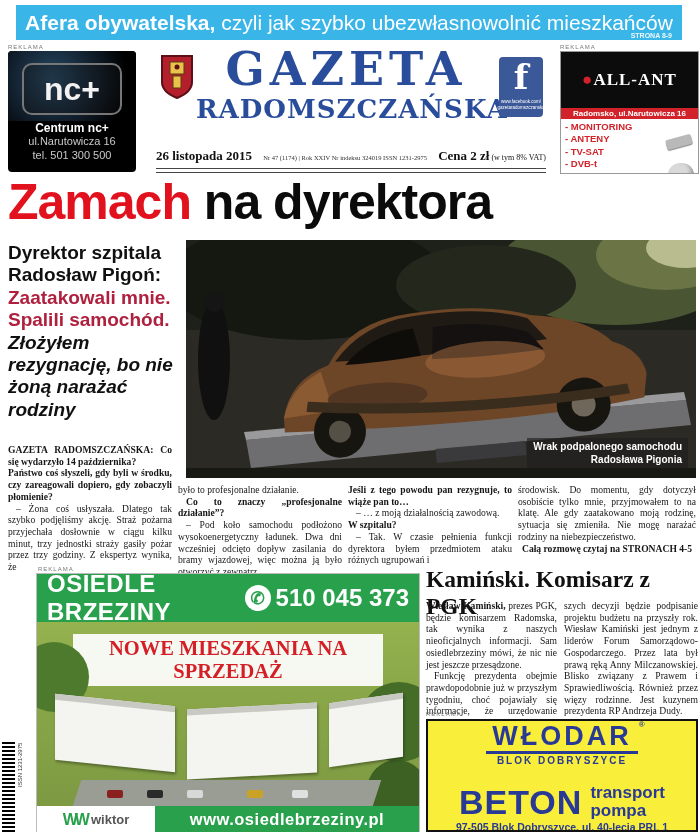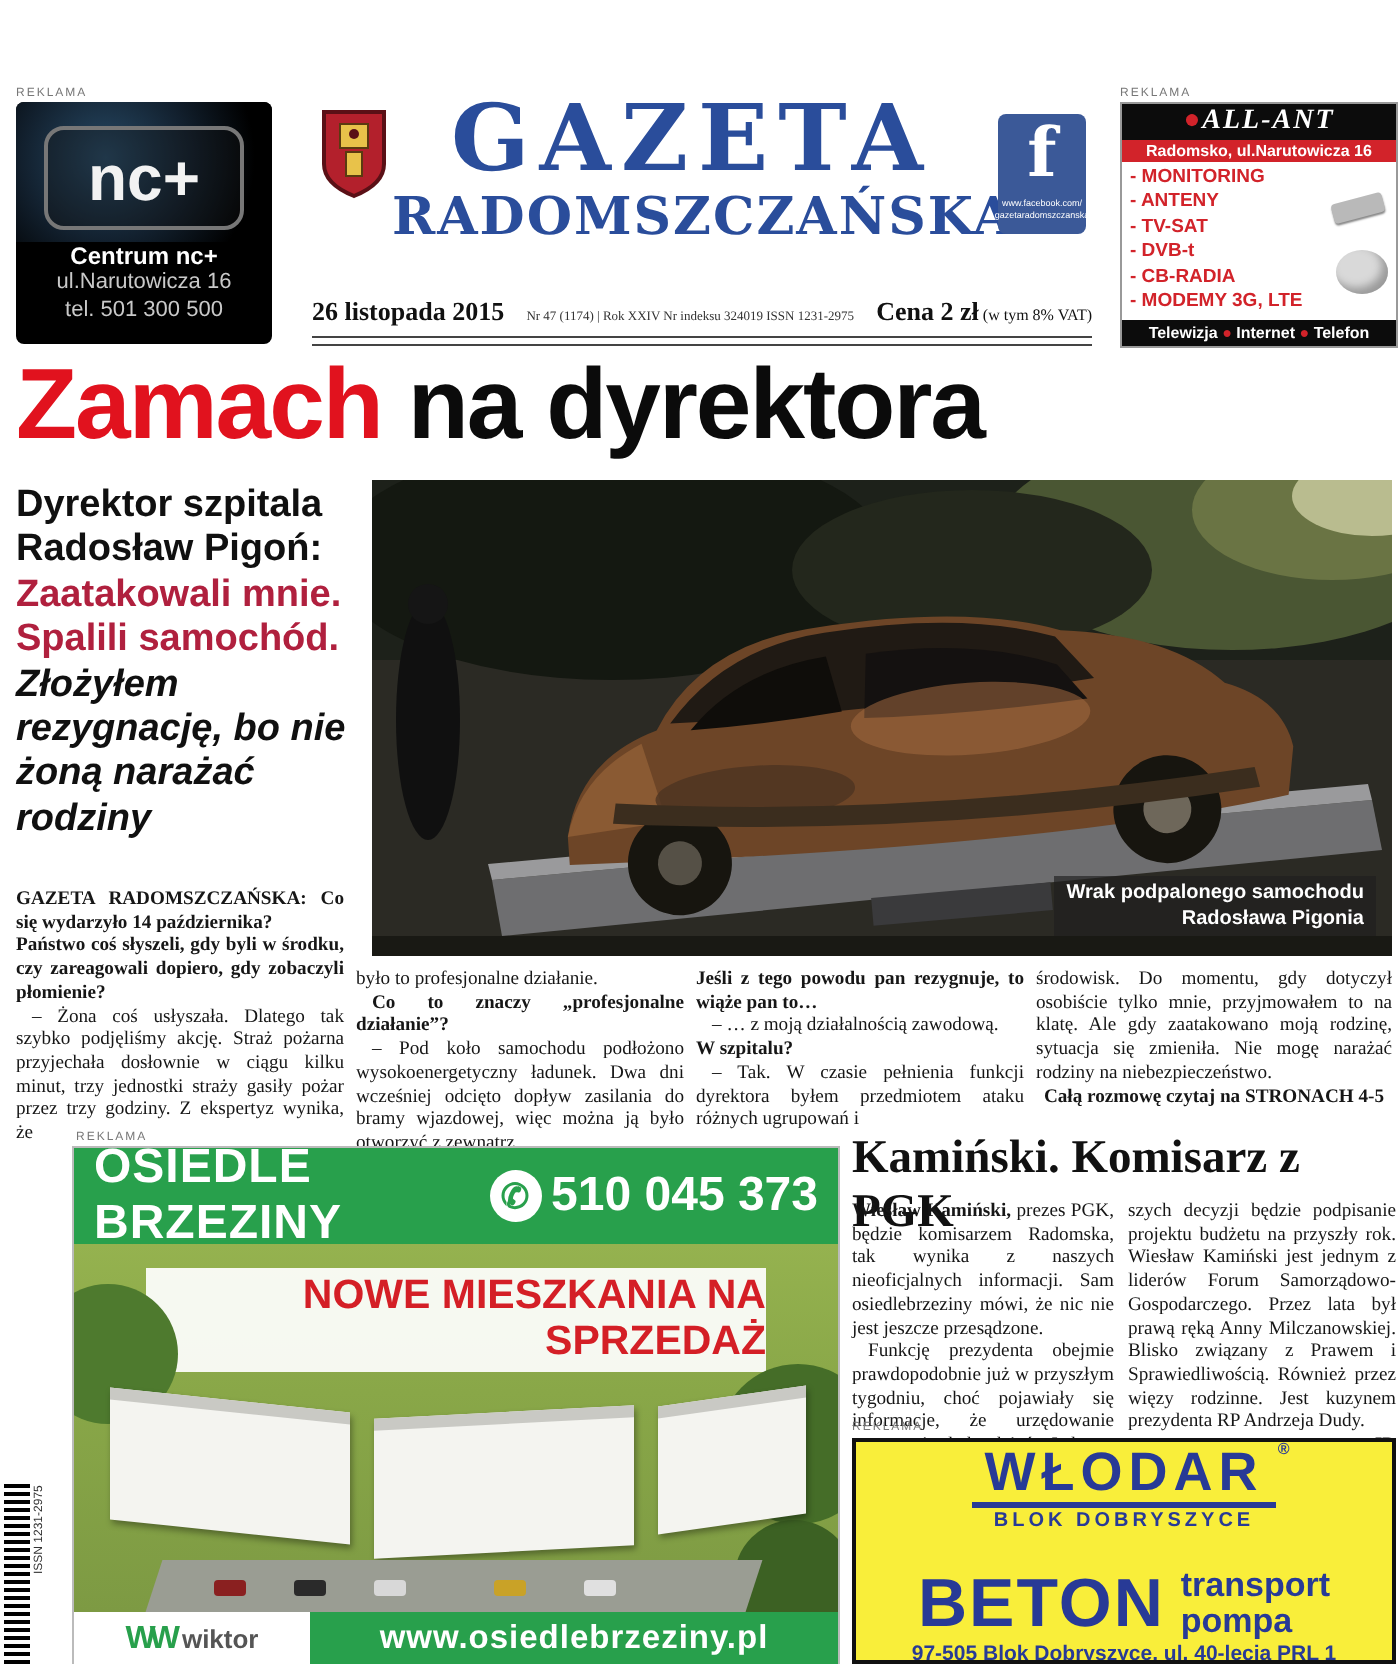--- a/index.html
+++ b/index.html
@@ -45,21 +45,21 @@
   .dateline .d{font-size:13px;font-weight:700;}
   .dateline .mid{flex:1;text-align:center;font-size:6.5px;color:#333;}
   .dateline .p{font-size:13px;font-weight:700;}
   .dateline .p small{font-size:8px;font-weight:400;}
   .rule2{left:156px;top:168px;width:390px;height:3px;border-top:1px solid #444;border-bottom:1px solid #444;}
 
   
   .aa{left:560px;top:51px;width:137px;height:121px;background:#fff;border:1px solid #999;
       display:flex;flex-direction:column;overflow:hidden;}
   .aa .hdr{background:#0c0c0c;color:#fff;font-family:"Liberation Serif",serif;font-weight:700;
-           font-style:italic;font-size:14px;text-align:center;padding:1px 0;letter-spacing:1px;}
+           font-size:17px;text-align:center;padding:18px 0;letter-spacing:1px;}
   .aa .hdr .dot{color:#d2232a;}
   .aa .addr{background:#d2232a;color:#fff;font-size:8px;font-weight:700;text-align:center;padding:1px 0;}
   .aa .items{flex:1;position:relative;padding:2px 0 0 4px;}
   .aa .it{color:#d2232a;font-weight:700;font-size:9.5px;line-height:12.4px;white-space:nowrap;}
   .aa .cam{position:absolute;right:6px;top:18px;width:26px;height:10px;background:#b9b9b9;
            border-radius:2px;transform:rotate(-15deg);box-shadow:0 1px 1px #888;}
   .aa .dish{position:absolute;right:4px;top:44px;width:26px;height:22px;background:#d9d9d9;
             border-radius:50%;box-shadow:inset -3px -3px 4px #9a9a9a;}
   .aa .ftr{background:#0c0c0c;color:#fff;font-size:8px;font-weight:700;text-align:center;padding:2px 0;}
   .aa .ftr .sep{color:#d2232a;}
@@ -103,21 +103,21 @@
 
   
   .bz{left:36px;top:573px;width:382px;height:259px;border:1px solid #bbb;display:flex;flex-direction:column;}
   .bz .hdr{background:#28a04c;height:48px;display:flex;align-items:center;color:#fff;padding:0 10px;}
   .bz .hdr .name{font-size:24px;font-weight:900;letter-spacing:0.5px;flex:1;}
   .bz .hdr .ph{display:flex;align-items:center;gap:5px;font-size:24px;font-weight:900;}
   .bz .hdr .phicon{width:26px;height:26px;border-radius:50%;background:#fff;color:#28a04c;
        display:flex;align-items:center;justify-content:center;font-size:17px;font-weight:700;}
   .bz .img{flex:1;position:relative;background:linear-gradient(180deg,#95b24f 0%,#89a748 40%,#7d9a43 100%);overflow:hidden;}
   .bz .strip{position:absolute;left:36px;top:12px;width:310px;background:rgba(255,255,255,.92);
-       text-align:right;padding:3px 0 4px;}
+       text-align:center;padding:3px 0 4px;font-family:Liberation Serif, serif;}
   .bz .strip .r{color:#d41f26;font-weight:900;font-size:20.5px;line-height:1.1;}
   .bz .strip .g{color:#2f9e4c;font-weight:700;font-size:12px;}
   .bz .bld{position:absolute;background:#f4f4f0;box-shadow:1px 2px 3px rgba(0,0,0,.35);border-top:6px solid #c9c9c4;}
   .bz .tree{position:absolute;border-radius:50%;background:#4e7a2e;}
   .bz .park{position:absolute;left:40px;bottom:0;width:300px;height:26px;background:#9a9d93;
        transform:skewX(-18deg);}
   .bz .car{position:absolute;bottom:8px;width:16px;height:8px;border-radius:2px;}
   .bz .ftr{height:27px;display:flex;}
   .bz .ftr .wik{width:118px;background:#fff;display:flex;align-items:center;justify-content:center;gap:4px;}
   .bz .ftr .wmark{color:#28a04c;font-weight:900;font-size:16px;letter-spacing:-3px;}
@@ -147,20 +147,24 @@
   .wl .beton{color:#283a96;font-weight:900;font-size:34px;letter-spacing:1px;}
   .wl .tp{color:#283a96;font-weight:700;font-size:17px;line-height:1.05;}
   .wl .addr{color:#283a96;font-weight:700;font-size:10.5px;margin-top:1px;}
   .wl .tel{color:#283a96;font-weight:700;font-size:16px;line-height:1.1;}
 </style>
 </head>
 <body>
 
 <div id="page">
 
+  <div class="abs banner">
+    <div class="t"><b>Afera obywatelska,</b><span> czyli jak szybko ubezwłasnowolnić mieszkańców</span></div>
+    <div class="pg">STRONA 8-9</div>
+  </div>
 
   <div class="abs reklama" style="left:8px;top:44px;">REKLAMA</div>
   <div class="abs nc">
     <div class="neb"></div>
     <div class="logo">nc+</div>
     <div class="l1">Centrum nc+</div>
     <div class="l2">ul.Narutowicza 16</div>
     <div class="l2">tel. 501 300 500</div>
   </div>
 

